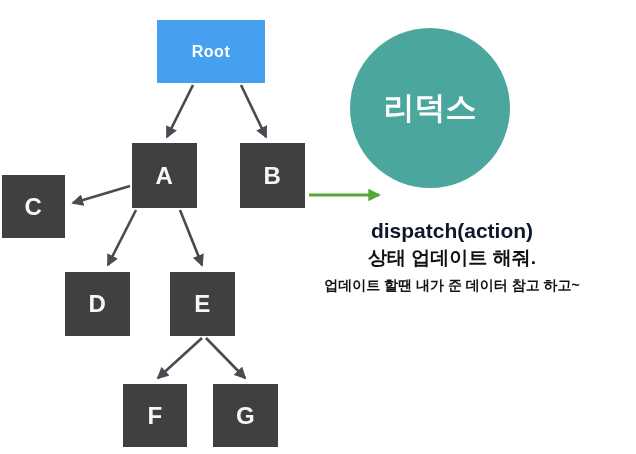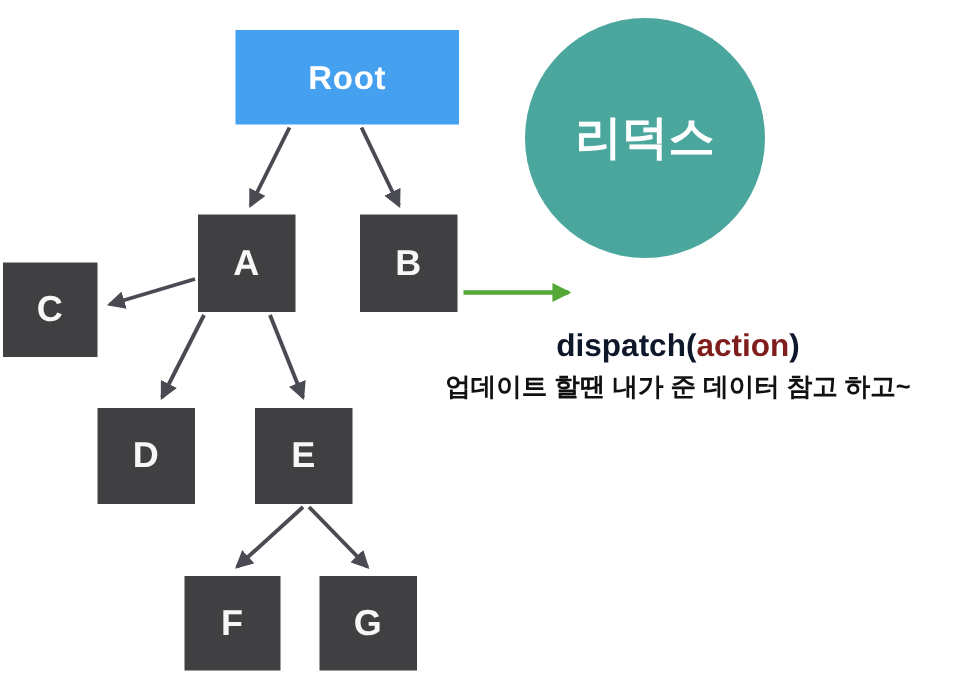--- a/index.html
+++ b/index.html
@@ -6,45 +6,45 @@
   .canvas{
     position:relative;width:636px;height:454px;background:#ffffff;overflow:hidden;
     font-family:"Liberation Sans","DejaVu Sans",sans-serif;
   }
   .edges{position:absolute;left:0;top:0;width:636px;height:454px;z-index:1;}
   .node{
     position:absolute;z-index:2;display:flex;align-items:center;justify-content:center;
     background:#404042;color:#f7f7f5;font-weight:bold;font-size:24px;letter-spacing:.5px;
   }
   .node.root{
-    background:#46a0f0;color:#ffffff;font-size:22px;
-    left:157px;top:20px;width:149px;height:63px;
+    background:#46a0f0;color:#ffffff;font-size:16px;
+    left:157px;top:20px;width:108px;height:63px;
   }
   .node.a{left:132px;top:143px;width:65px;height:65px;}
   .node.b{left:240px;top:143px;width:65px;height:65px;}
   .node.c{left:2px;top:175px;width:63px;height:63px;}
   .node.d{left:65px;top:272px;width:65px;height:64px;}
   .node.e{left:170px;top:272px;width:65px;height:64px;}
   .node.f{left:123px;top:384px;width:64px;height:63px;}
   .node.g{left:213px;top:384px;width:65px;height:63px;}
   .store{
-    position:absolute;z-index:2;left:350px;top:12px;width:160px;height:160px;
+    position:absolute;z-index:2;left:350px;top:28px;width:160px;height:160px;
     border-radius:50%;background:#4ba69e;color:#ffffff;
     display:flex;flex-direction:column;align-items:center;justify-content:center;
     font-weight:bold;font-size:31px;line-height:38px;text-align:center;
   }
   .annotation{
     position:absolute;z-index:2;left:268px;top:217px;width:368px;
     text-align:center;color:#111111;font-weight:bold;
   }
   .annotation .line1{font-size:21px;line-height:27px;white-space:nowrap;}
   .annotation .line2{font-size:19px;line-height:27px;white-space:nowrap;}
-  .annotation .line3{font-size:17px;line-height:28px;white-space:nowrap;}
+  .annotation .line3{font-size:14px;line-height:28px;white-space:nowrap;}
   .red{color:#0f172a;}
-  .blk{color:#7f1d1d;}
+  .blk{color:#0f172a;}
 </style>
 </head>
 <body>
 
 <div class="canvas">
 
   <svg class="edges" width="636" height="454" viewBox="0 0 636 454">
     <defs>
       <marker id="ah-gray" viewBox="0 0 10 10" refX="8.5" refY="5" markerWidth="4.6" markerHeight="4.6" orient="auto-start-reverse">
         <path d="M0,0 L10,5 L0,10 z" fill="#4a4b52"></path>
@@ -87,16 +87,17 @@
   <div class="node g">
     <span>G</span>
   </div>
 
   <div class="store">
     <span>리덕스</span>
   </div>
 
   <div class="annotation">
     <div class="line1"><span class="red">dispatch(</span><span class="blk">action</span><span class="red">)</span></div>
+    <div class="line2">상태 업데이트 해줘.</div>
     <div class="line3">업데이트 할땐 내가 준 데이터 참고 하고~</div>
   </div>
 
 </div>
 
 </body></html>

